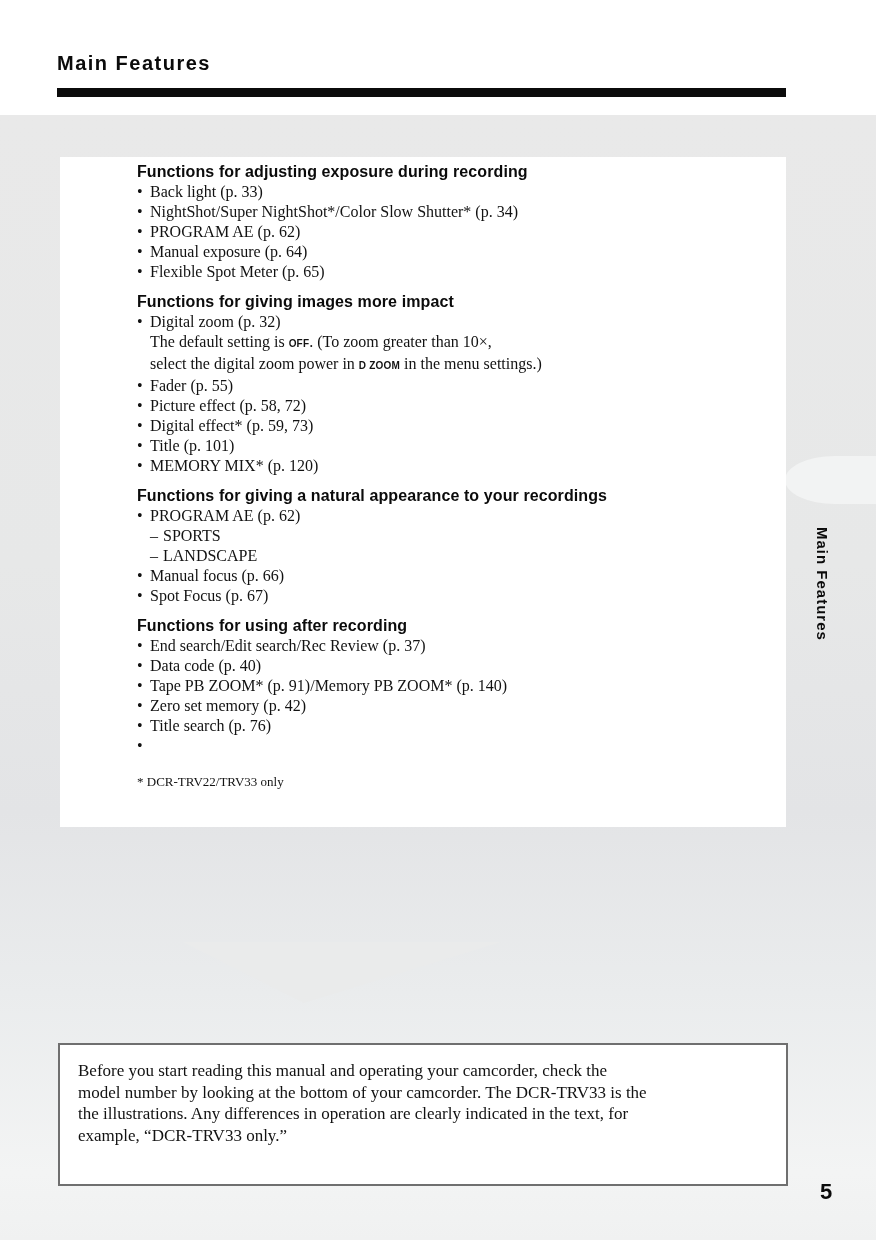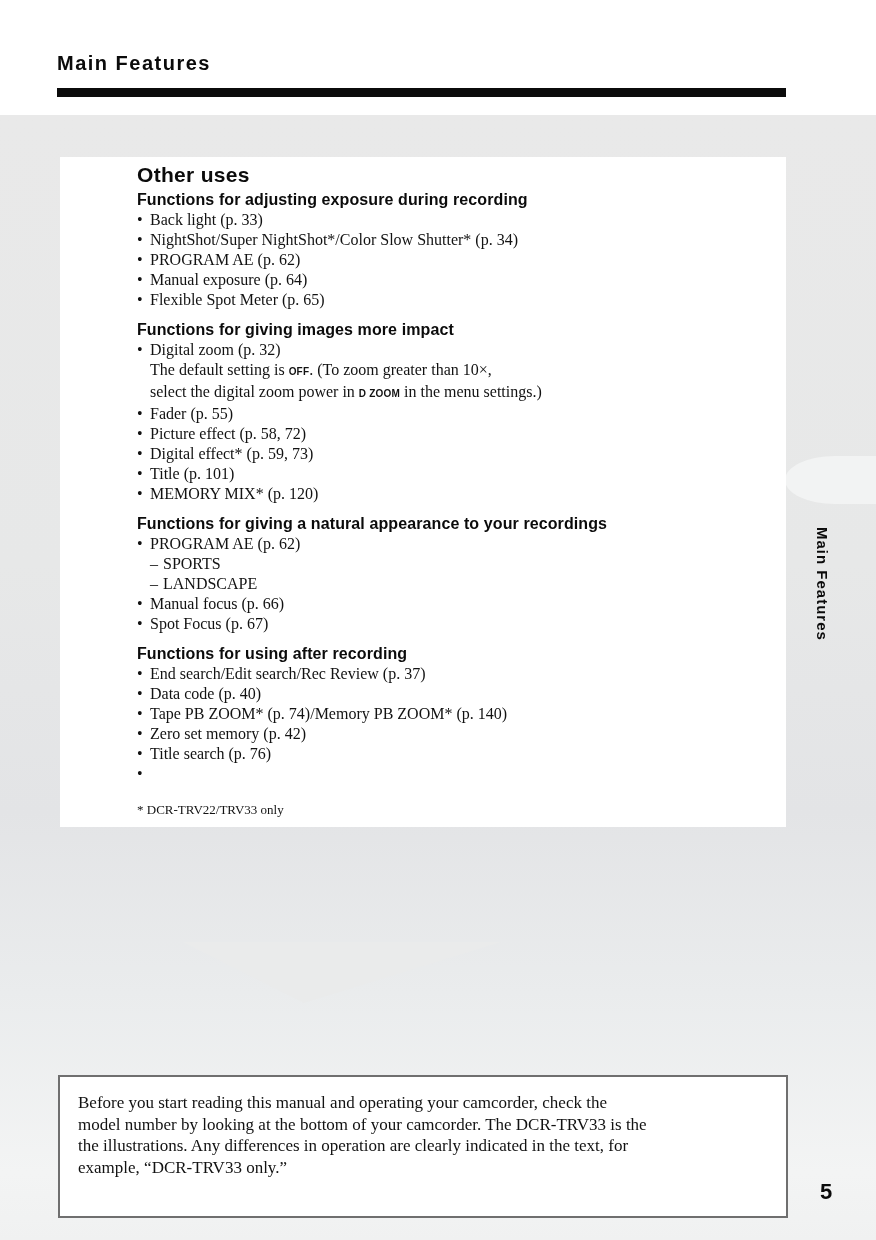--- a/index.html
+++ b/index.html
@@ -70,21 +70,20 @@
   .side-tab {
     position:absolute; left:814px; top:527px;
     writing-mode:vertical-rl;
     font-size:15px; font-weight:bold; letter-spacing:1px; color:#0b0b0b;
   }
   .notice-box {
     position:absolute; left:58px; top:1043px; width:730px; height:143px;
     box-sizing:border-box; background:#ffffff;
     border:2px solid #6f6f6f;
     padding:15px 10px 0 18px;
-    margin-top:32px;
   }
   .notice-line {
     font-family:"Liberation Serif", serif;
     font-size:17px; line-height:21.5px; color:#121212;
     white-space:nowrap;
   }
   .page-num {
     position:absolute; left:820px; top:1179px;
     font-size:22px; font-weight:bold; color:#0b0b0b; line-height:26px;
   }
@@ -96,21 +95,20 @@
   <div class="deco-pill"></div>
   <div class="deco-chevron"></div>
 </div>
 
 <div class="header">
   <h1 class="page-title">Main Features</h1>
   <div class="header-rule"></div>
 </div>
 
 <main class="content-box">
-  <h2 class="content-title">Other uses</h2>
   <div id="sections">
       <section class="feature-section">
         <h3 class="section-heading">Functions for adjusting exposure during recording</h3>
         <div class="item">
           <span class="marker">•</span>
           <span><span>Back light (p. 33)</span></span>
         </div>
         <div class="item">
           <span class="marker">•</span>
           <span><span>NightShot/Super NightShot*/Color Slow Shutter* (p. 34)</span></span>
@@ -191,21 +189,21 @@
         <div class="item">
           <span class="marker">•</span>
           <span><span>End search/Edit search/Rec Review (p. 37)</span></span>
         </div>
         <div class="item">
           <span class="marker">•</span>
           <span><span>Data code (p. 40)</span></span>
         </div>
         <div class="item">
           <span class="marker">•</span>
-          <span><span>Tape PB ZOOM* (p. 74)/Memory PB ZOOM* (p. 140)</span></span>
+          <span><span>Tape PB ZOOM* (p. 91)/Memory PB ZOOM* (p. 140)</span></span>
         </div>
         <div class="item">
           <span class="marker">•</span>
           <span><span>Zero set memory (p. 42)</span></span>
         </div>
         <div class="item">
           <span class="marker">•</span>
           <span><span>Title search (p. 76)</span></span>
         </div>
         <div class="item">

